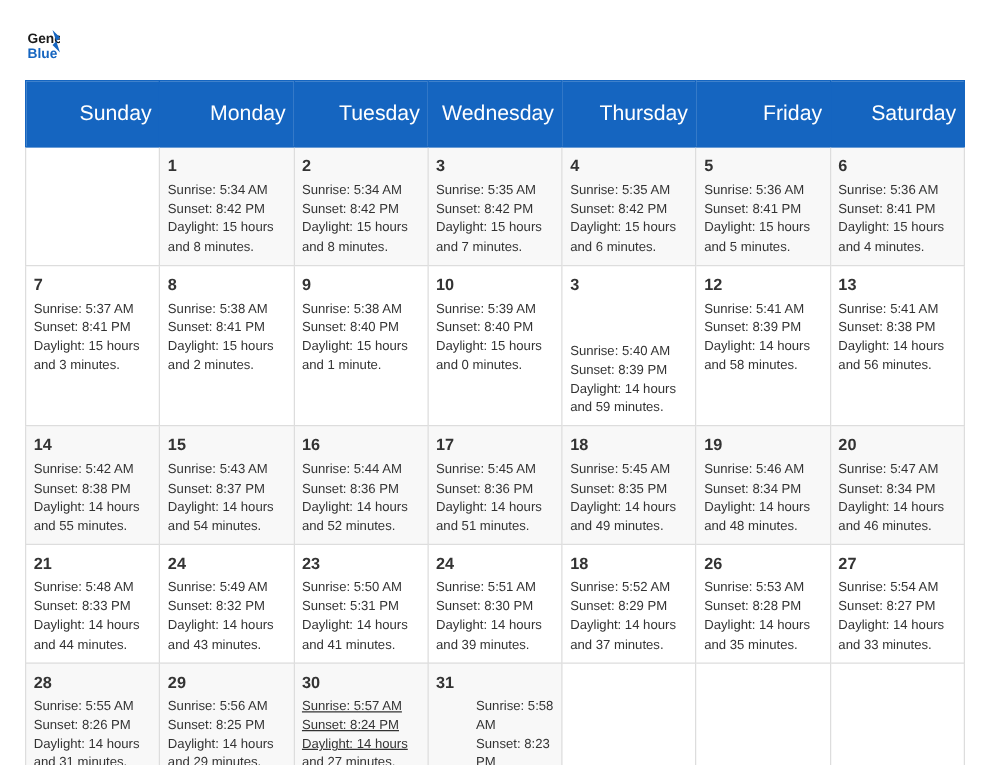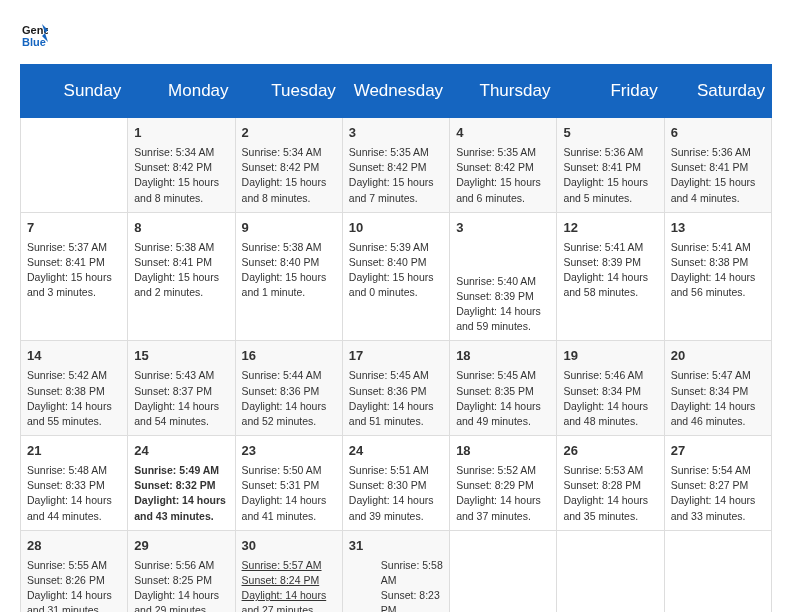--- a/index.html
+++ b/index.html
@@ -266,21 +266,21 @@
       <tr>
         <td>
           <span class="day-number">21</span>
           <div class="day-info" style="white-space: pre-line;">Sunrise: 5:48 AM
 Sunset: 8:33 PM
 Daylight: 14 hours
 and 44 minutes.</div>
         </td>
         <td>
           <span class="day-number">24</span>
-          <div class="day-info" style="white-space: pre-line; font-weight: bold;">Sunrise: 5:49 AM
+          <div class="day-info" style="white-space: pre-line;">Sunrise: 5:49 AM
 Sunset: 8:32 PM
 Daylight: 14 hours
 and 43 minutes.</div>
         </td>
         <td>
           <span class="day-number">23</span>
           <div class="day-info" style="white-space: pre-line;">Sunrise: 5:50 AM
 Sunset: 5:31 PM
 Daylight: 14 hours
 and 41 minutes.</div>

